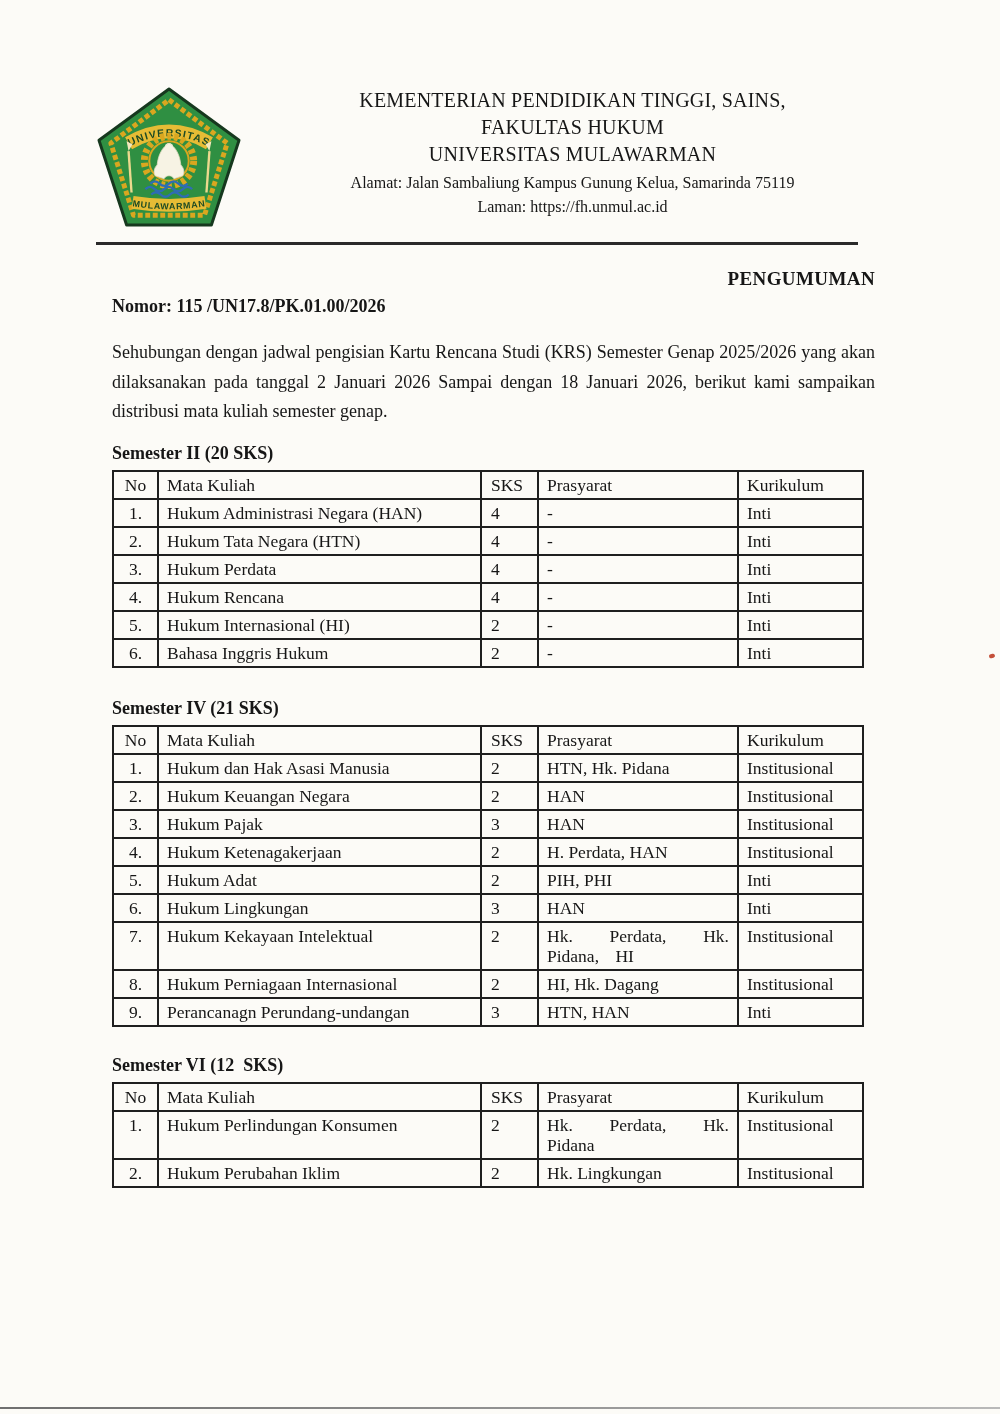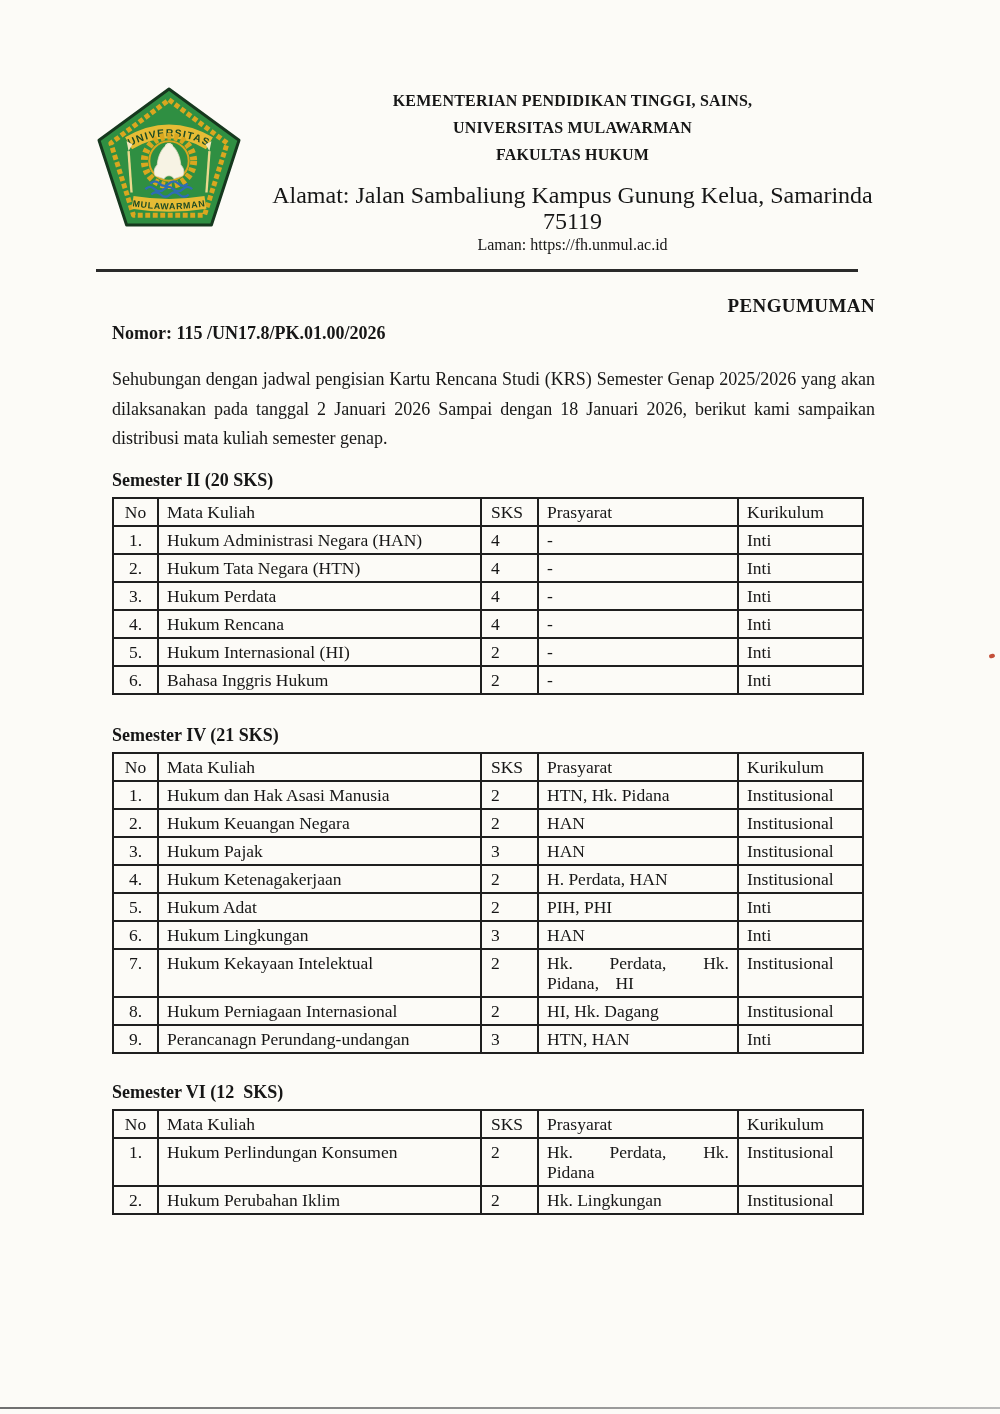--- a/index.html
+++ b/index.html
@@ -22,22 +22,22 @@
     align-items: flex-start;
     padding: 86px 0 0 95px;
   }
   .logo-box { width: 148px; height: 143px; flex: 0 0 auto; }
   .lh-text {
     width: 635px;
     margin-left: 12px;
     text-align: center;
     padding-top: 1px;
   }
-  .lh-bold { font-weight: bold; font-size: 16px; line-height: 27px; letter-spacing: 0.2px; }
-  .lh-address { font-size: 24px; line-height: 26px; margin-top: 14px; }
+  .lh-bold { font-weight: normal; font-size: 20px; line-height: 27px; letter-spacing: 0.2px; }
+  .lh-address { font-size: 16px; line-height: 26px; margin-top: 2px; }
   .lh-web { font-size: 16px; line-height: 22px; }
   .rule {
     border: none;
     border-top: 3px solid #2a2a2a;
     width: 762px;
     margin: 13px 0 0 96px;
   }
   
   .main { margin-left: 112px; width: 763px; }
   .doc-title {
@@ -123,22 +123,22 @@
         </g>
         <path d="M38 118 Q75 124 112 118" fill="none" stroke="#e6bc35" stroke-width="13"></path>
         <path id="lg-arc-b" d="M39 122 Q75 128 111 122" fill="none"></path>
         <text font-size="9" font-weight="bold" fill="#1c4a24" font-family="Liberation Sans, sans-serif" letter-spacing="0.8">
           <textPath href="#lg-arc-b" startOffset="50%" text-anchor="middle">MULAWARMAN</textPath>
         </text>
       </svg>
     </div>
     <div class="lh-text">
       <div class="lh-bold">KEMENTERIAN PENDIDIKAN TINGGI, SAINS,</div>
+      <div class="lh-bold">FAKULTAS HUKUM</div>
       <div class="lh-bold">UNIVERSITAS MULAWARMAN</div>
-      <div class="lh-bold">FAKULTAS HUKUM</div>
       <div class="lh-address">Alamat: Jalan Sambaliung Kampus Gunung Kelua, Samarinda 75119</div>
       <div class="lh-web">Laman: https://fh.unmul.ac.id</div>
     </div>
   </header>
 
   <hr class="rule">
 
   <main class="main">
     <div class="doc-title">PENGUMUMAN</div>
     <div class="doc-number">Nomor: 115 /UN17.8/PK.01.00/2026</div>

